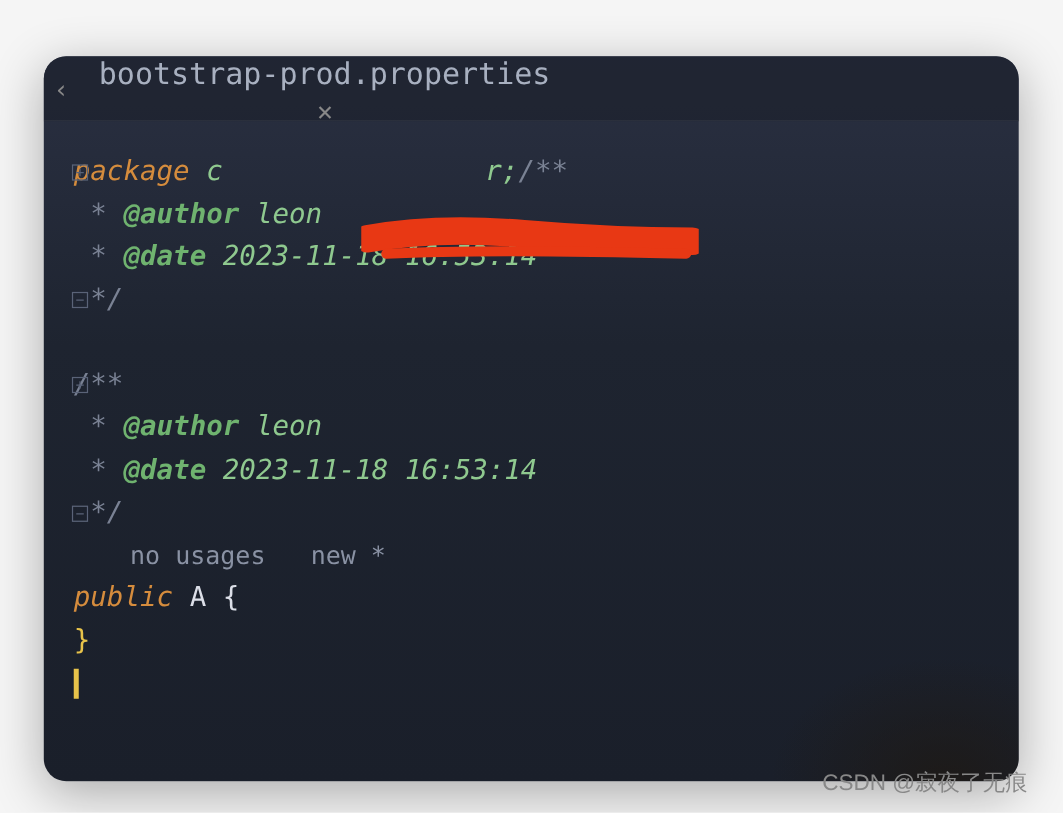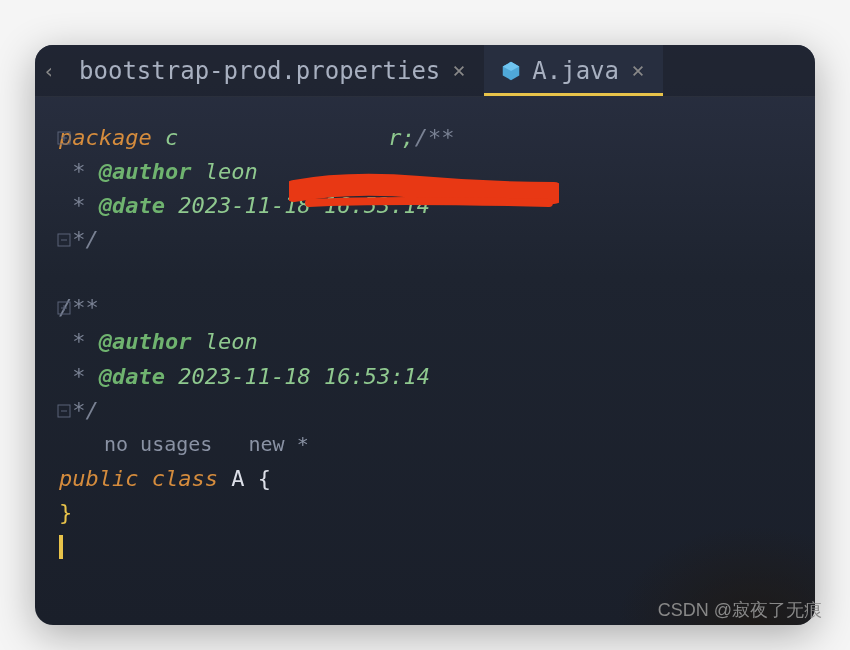--- a/index.html
+++ b/index.html
@@ -35,20 +35,21 @@
     }
     .tab {
       display: flex;
       align-items: center;
       padding: 0 16px;
       gap: 10px;
       font-size: 24px;
       color: #a8b0c0;
       cursor: pointer;
       position: relative;
+      flex-direction: column;
     }
     .tab.active {
       background: rgba(40, 48, 64, 0.9);
     }
     .tab.active::after {
       content: '';
       position: absolute;
       bottom: 0;
       left: 0;
       right: 0;
@@ -133,21 +134,21 @@
     }
     .cursor-block {
       display: inline-block;
       width: 4px;
       height: 24px;
       background: #e8c34a;
       vertical-align: middle;
     }
     .watermark {
       position: absolute;
-      bottom: 28px;
+      bottom: 12px;
       right: 28px;
       color: #888;
       font-size: 18px;
       font-family: sans-serif;
     }
     .hill-silhouette {
       position: absolute;
       bottom: 0;
       right: 0;
       width: 200px;
@@ -166,34 +167,20 @@
 
     <div class="tab">
       <span class="tab-label">bootstrap-prod.properties</span>
       <span class="close-x">
         <svg viewBox="0 0 16 16" width="14" height="14">
             <path d="M3 3 L13 13 M13 3 L3 13" stroke="currentColor" stroke-width="2" fill="none"></path>
           </svg>
       </span>
     </div>
 
-    <div class="tab active">
-      <span class="file-icon">
-        <svg viewBox="0 0 24 24" width="22" height="22">
-          <path d="M12 2 L21 7 L21 17 L12 22 L3 17 L3 7 Z" fill="#4fa8d8"></path>
-          <path d="M12 2 L21 7 L12 12 L3 7 Z" fill="#6fc4f0"></path>
-        </svg>
-      </span>
-      <span class="tab-label">A.java</span>
-      <span class="close-x">
-        <svg viewBox="0 0 16 16" width="14" height="14">
-            <path d="M3 3 L13 13 M13 3 L3 13" stroke="currentColor" stroke-width="2" fill="none"></path>
-          </svg>
-      </span>
-    </div>
   </div>
 
   <div class="editor-area">
 
     <svg class="redaction" viewBox="0 0 270 40">
       <path d="M5 18 Q 60 8 130 14 Q 200 20 265 20" stroke="#e83814" stroke-width="22" stroke-linecap="round" fill="none"></path>
       <path d="M20 30 Q 100 26 260 30" stroke="#e83814" stroke-width="8" stroke-linecap="round" fill="none"></path>
     </svg>
 
     <div class="code-line">
@@ -252,21 +239,21 @@
           </svg>
       </span>
       <span class="txt-grey"> */</span>
     </div>
 
     <div class="code-line hint-line">
       <span class="txt-greylight">no usages</span><span>&nbsp;&nbsp;&nbsp;</span><span class="txt-greylight">new *</span>
     </div>
 
     <div class="code-line">
-      <span class="kw-public">public </span><span class="kw-class">class </span><span class="classname">A </span><span class="brace">{</span>
+      <span class="kw-public">public </span><span class="classname">A </span><span class="brace">{</span>
     </div>
 
     <div class="code-line">
       <span class="brace" style="color:#e8c34a">}</span>
     </div>
 
     <div class="code-line">
       <span class="cursor-block"></span>
     </div>
 

